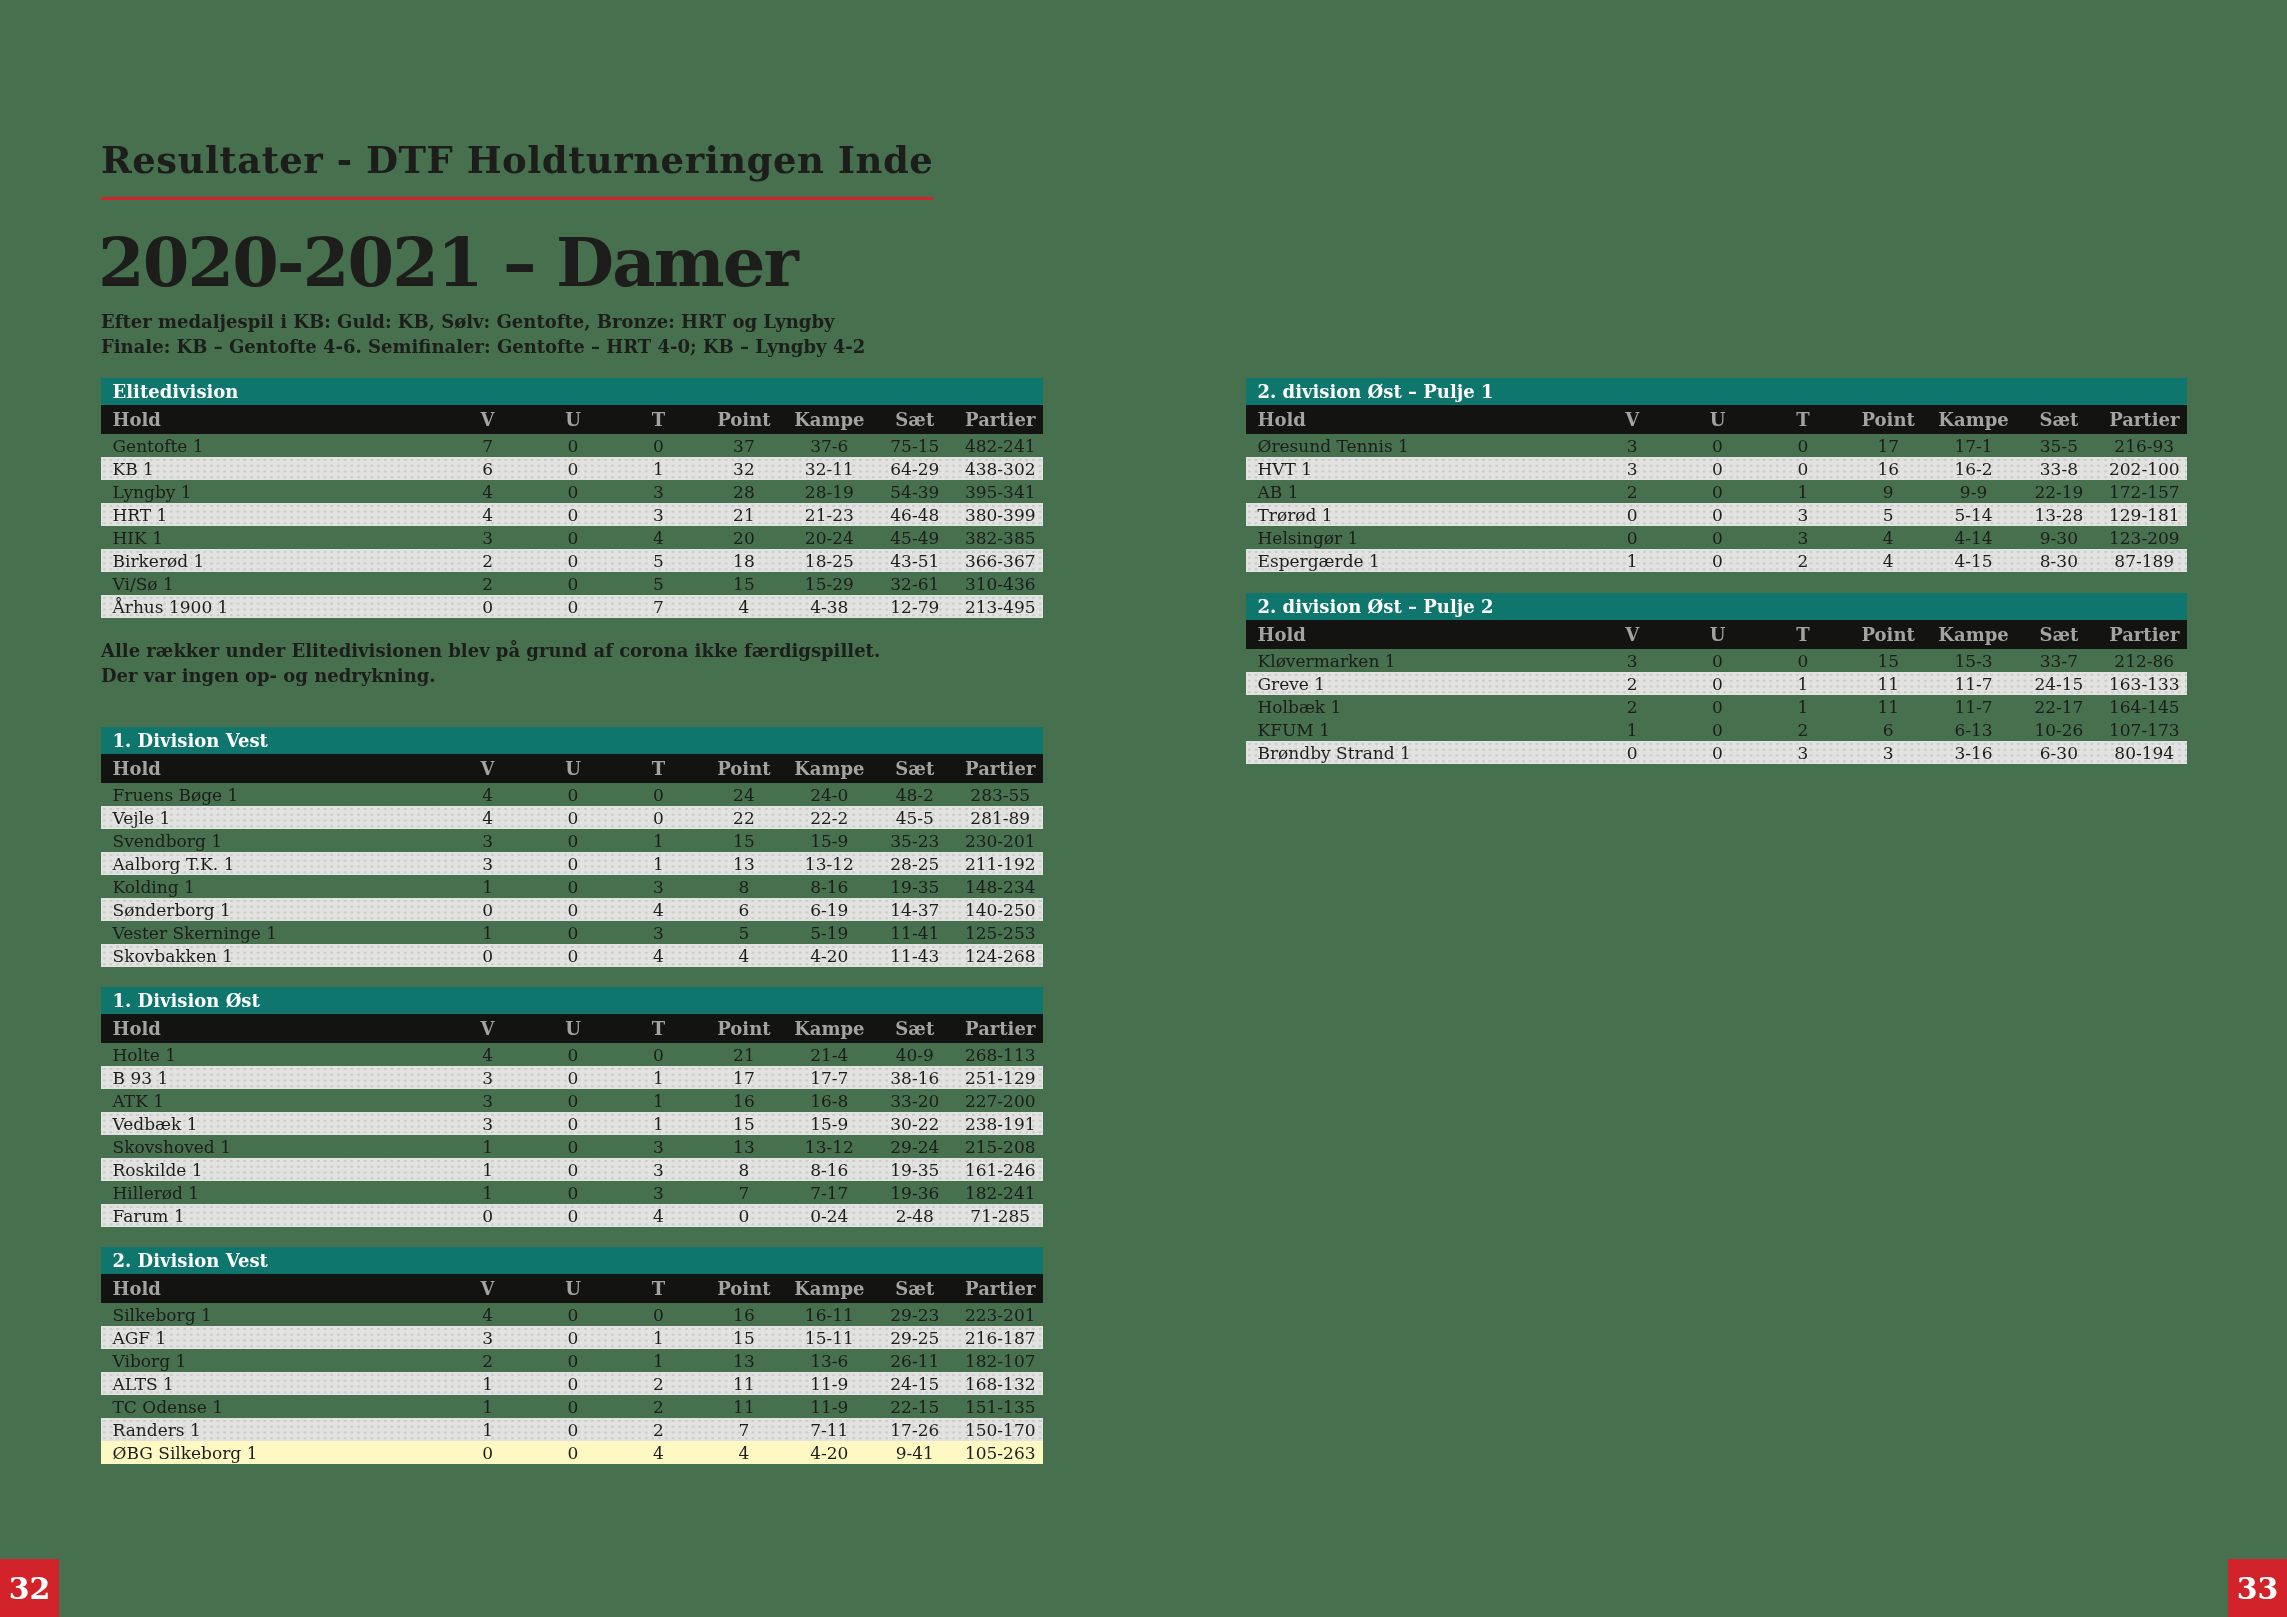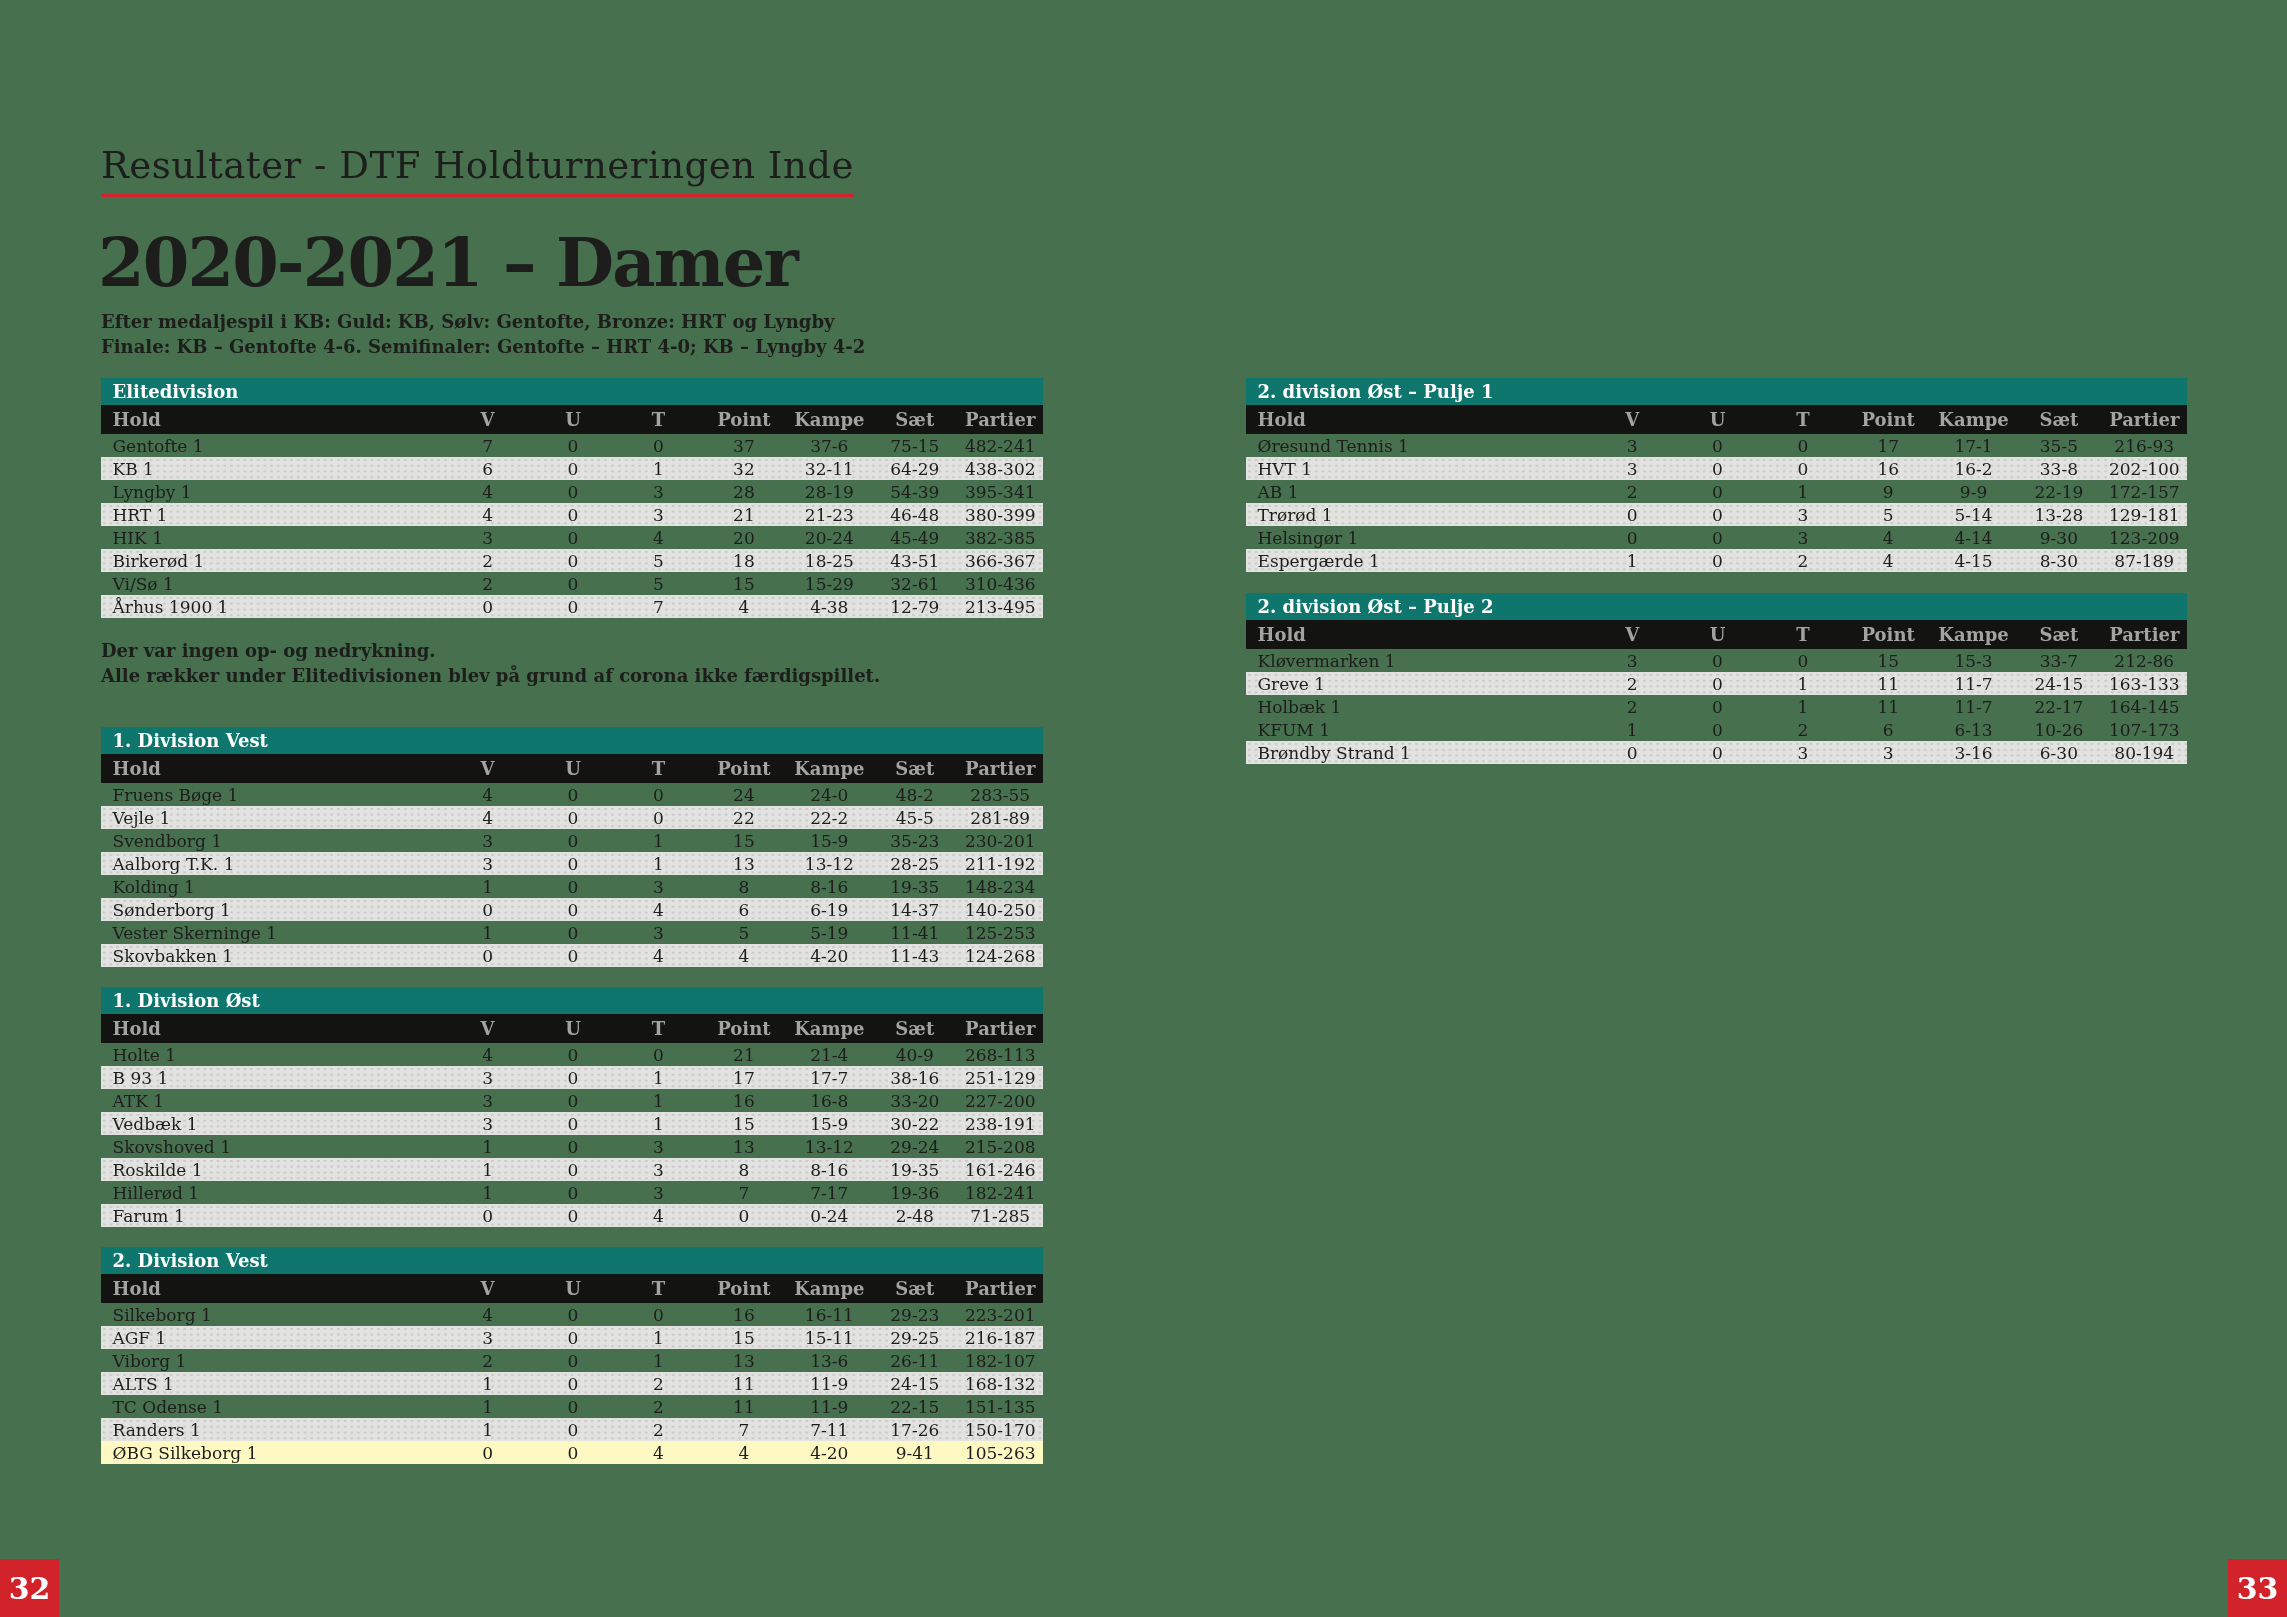--- a/index.html
+++ b/index.html
@@ -5,23 +5,23 @@
   * { margin:0; padding:0; box-sizing:border-box; }
   html,body { width:2287px; height:1618px; }
   body {
     position:relative;
     background:#47704f;
     font-family:"DejaVu Serif", serif;
     color:#1d1d1b;
     overflow:hidden;
   }
   .section-title{
-    position:absolute; left:101px; top:144px;
-    font-size:37px; font-weight:400; letter-spacing:0.5px;
-    padding-bottom:7px;
+    position:absolute; left:101px; top:138px;
+    font-size:37px; font-weight:700; letter-spacing:0.5px;
+    padding-bottom:15px;
     border-bottom:3.8px solid #d2232a;
     display:inline-block;
   }
   .main-title{
     position:absolute; left:98px; top:223px;
     font-size:67px; font-weight:700; letter-spacing:-1.9px;
   }
   .subtitle{
     position:absolute; left:101px; top:309px;
     font-size:18px; font-weight:700; line-height:25px;
@@ -190,22 +190,22 @@
             <td>4</td>
             <td>4-38</td>
             <td>12-79</td>
             <td>213-495</td>
           </tr>
         </tbody>
       </table>
   </div>
 
   <div class="note">
+    <div>Alle rækker under Elitedivisionen blev på grund af corona ikke færdigspillet.</div>
     <div>Der var ingen op- og nedrykning.</div>
-    <div>Alle rækker under Elitedivisionen blev på grund af corona ikke færdigspillet.</div>
   </div>
 
   <div class="table-block">
     <div class="table-title">
       <span>1. Division Vest</span>
     </div>
     <table>
         <colgroup>
           <col class="col-hold">
           <col class="col-num">

